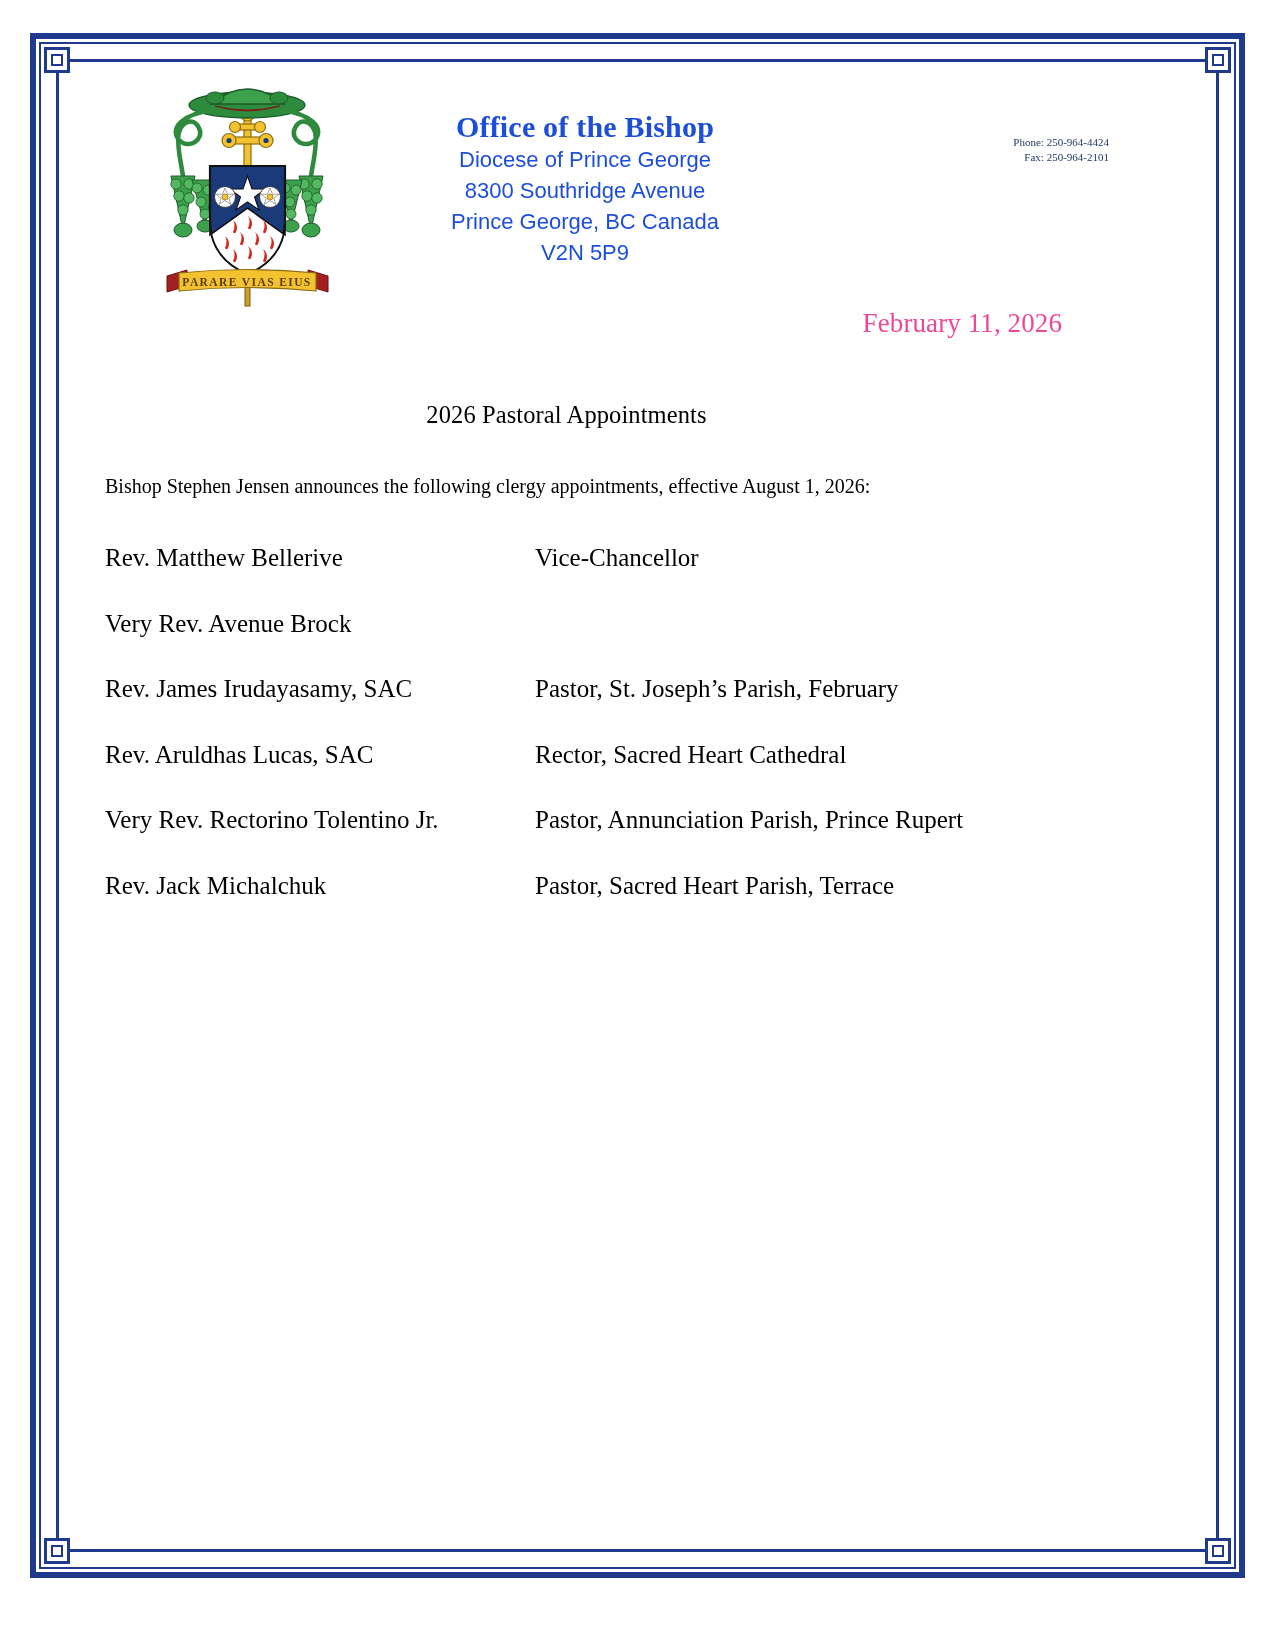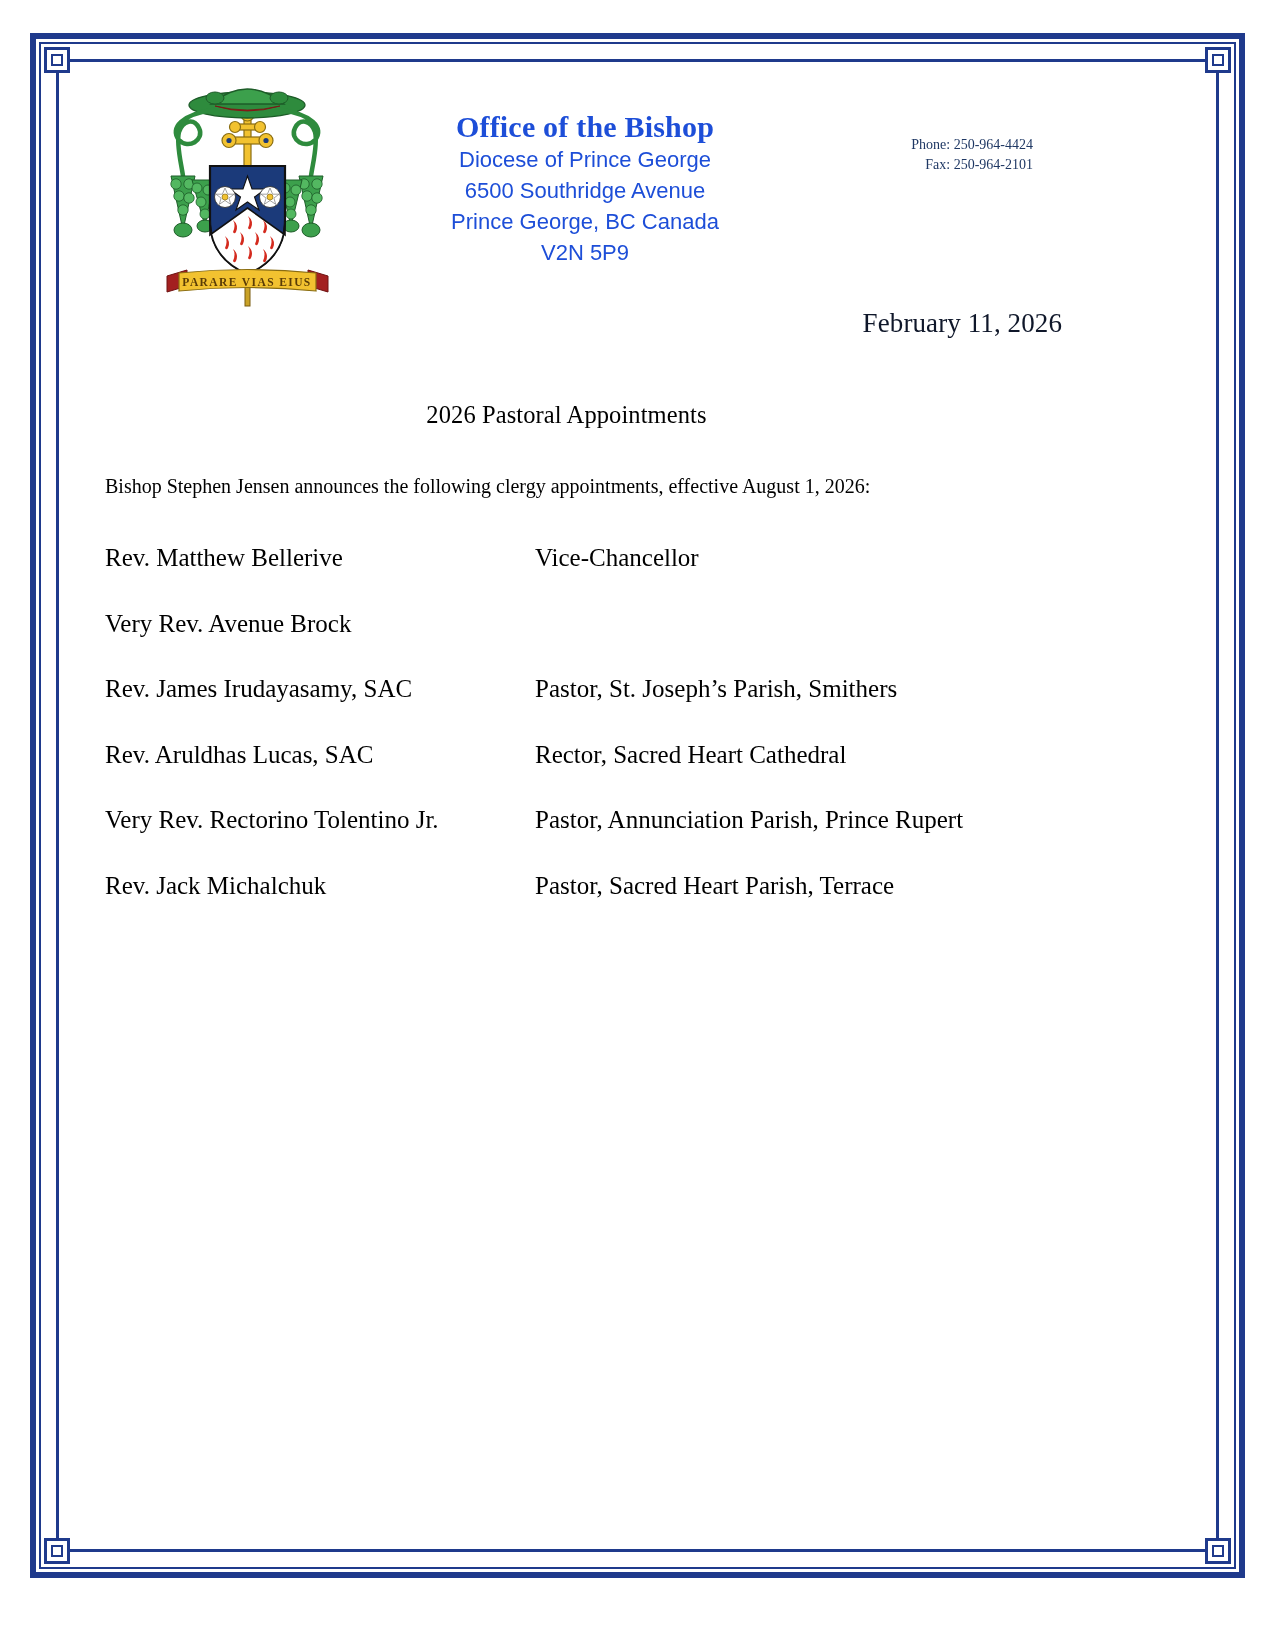--- a/index.html
+++ b/index.html
@@ -103,38 +103,38 @@
   }
   .masthead .addr-line {
     font-family: "Liberation Sans", sans-serif;
     font-size: 22px;
     line-height: 1.42;
     white-space: nowrap;
   }
 
   .contact {
     position: absolute;
-    left: 708px;
+    left: 784px;
     top: 60px;
     width: 220px;
     text-align: right;
     color: #1F3864;
     font-family: "Liberation Serif", serif;
-    font-size: 14px;
+    font-size: 11px;
     line-height: 1.4;
   }
   .contact div { white-space: nowrap; }
 
   
   .date-line {
     margin-top: 18px;
     text-align: right;
     padding-right: 8px;
     font-size: 27px;
-    color: #0f172a;
+    color: #ec4899;
     letter-spacing: 0.1px;
   }
 
   
   .doc-title {
     margin-top: 62px;
     text-align: center;
     font-size: 24.5px;
     font-weight: normal;
     letter-spacing: 0.1px;
@@ -295,21 +295,21 @@
           <path d="M163 190 L183 196 L183 212 L163 206 Z" fill="#A32020" stroke="#6e1212" stroke-width="1"></path>
           <path d="M34 193 Q102 186 171 193 L171 211 Q102 204 34 211 Z" fill="#F2C230" stroke="#8a6d12" stroke-width="1.2"></path>
           <text x="102" y="206" text-anchor="middle" font-family="Liberation Serif, serif" font-size="11.5" font-weight="bold" letter-spacing="1.4" fill="#5a3c06">PARARE VIAS EIUS</text>
         </g>
       </svg>
     </div>
 
     <div class="masthead">
       <div class="office-title">Office of the Bishop</div>
       <div class="addr-line">Diocese of Prince George</div>
-      <div class="addr-line">6500 Southridge Avenue</div>
+      <div class="addr-line">8300 Southridge Avenue</div>
       <div class="addr-line">Prince George, BC Canada</div>
       <div class="addr-line">V2N 5P9</div>
     </div>
 
     <div class="contact">
       <div>Phone: 250-964-4424</div>
       <div>Fax: 250-964-2101</div>
     </div>
   </div>
 
@@ -325,21 +325,21 @@
       <div class="appt-name">Rev. Matthew Bellerive</div>
       <div class="appt-role">Vice-Chancellor</div>
     </div>
 
     <div class="appt-row">
       <div class="appt-name">Very Rev. Avenue Brock</div>
     </div>
 
     <div class="appt-row">
       <div class="appt-name">Rev. James Irudayasamy, SAC</div>
-      <div class="appt-role">Pastor, St. Joseph’s Parish, Smithers</div>
+      <div class="appt-role">Pastor, St. Joseph’s Parish, February</div>
     </div>
 
     <div class="appt-row">
       <div class="appt-name">Rev. Aruldhas Lucas, SAC</div>
       <div class="appt-role">Rector, Sacred Heart Cathedral</div>
     </div>
 
     <div class="appt-row">
       <div class="appt-name">Very Rev. Rectorino Tolentino Jr.</div>
       <div class="appt-role">Pastor, Annunciation Parish, Prince Rupert</div>

